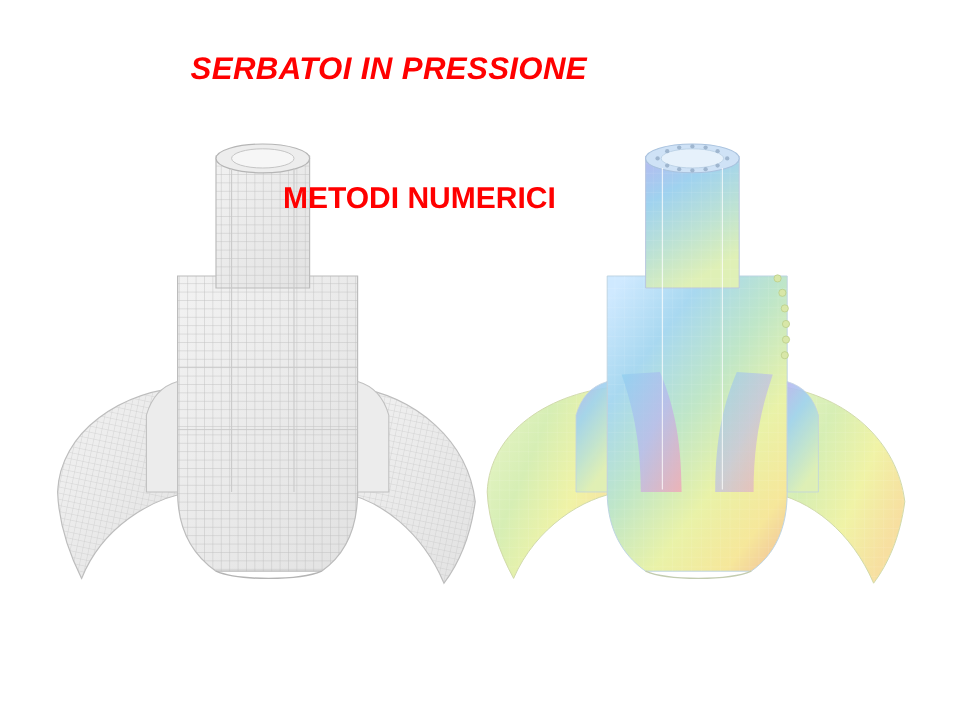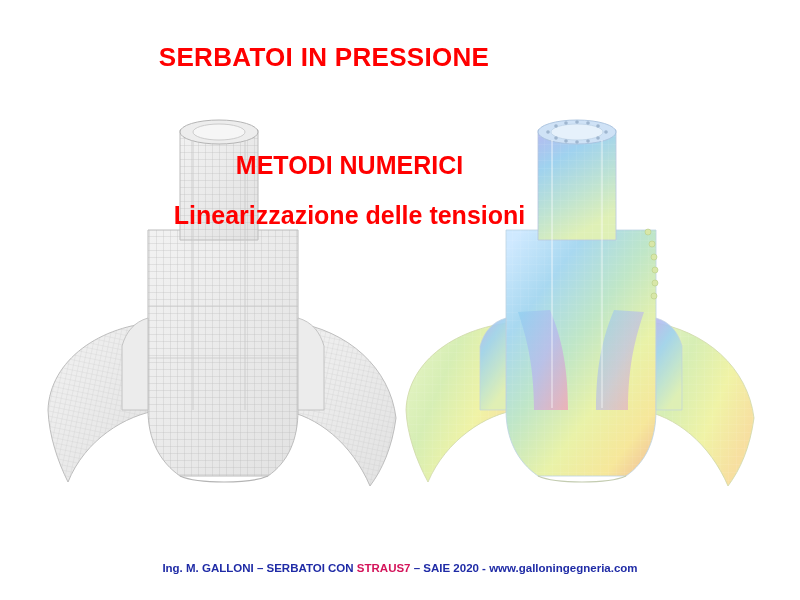--- a/index.html
+++ b/index.html
@@ -22,20 +22,21 @@
   .slide-title {
     position: absolute;
     top: 42px;
     left: 0;
     width: 648px;
     text-align: center;
     font-size: 26px;
     font-weight: bold;
     color: #ff0000;
     letter-spacing: 0.3px;
+    font-style: italic;
   }
 
   
   .body-block {
     position: absolute;
     top: 140px;
     left: 0;
     width: 699px;
     text-align: center;
     z-index: 5;
@@ -209,20 +210,16 @@
 
         <path d="M138 364 C156 372 208 372 226 364" fill="none" stroke="#c3ccb0" stroke-width="1.1"></path>
       </svg>
     </div>
   </div>
 
   <div class="slide-title">SERBATOI IN PRESSIONE</div>
 
   <div class="body-block">
     <div class="body-line">METODI NUMERICI</div>
-    <div class="body-line">Linearizzazione delle tensioni</div>
   </div>
 
-  <div class="footer">
-    <span>Ing. M. GALLONI – SERBATOI  CON  </span><span class="straus">STRAUS7</span><span> – SAIE 2020 - </span><a class="link" href="#">www.galloningegneria.com</a>
-  </div>
 
 </div>
 
 </body></html>

